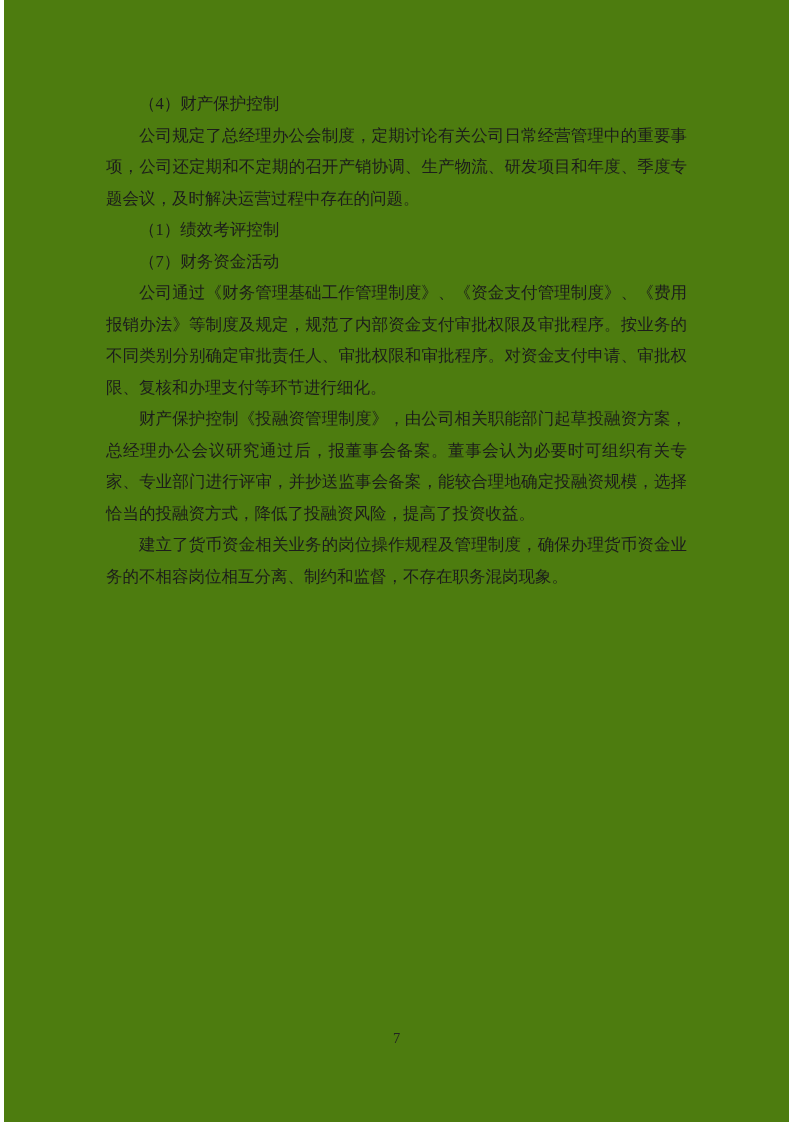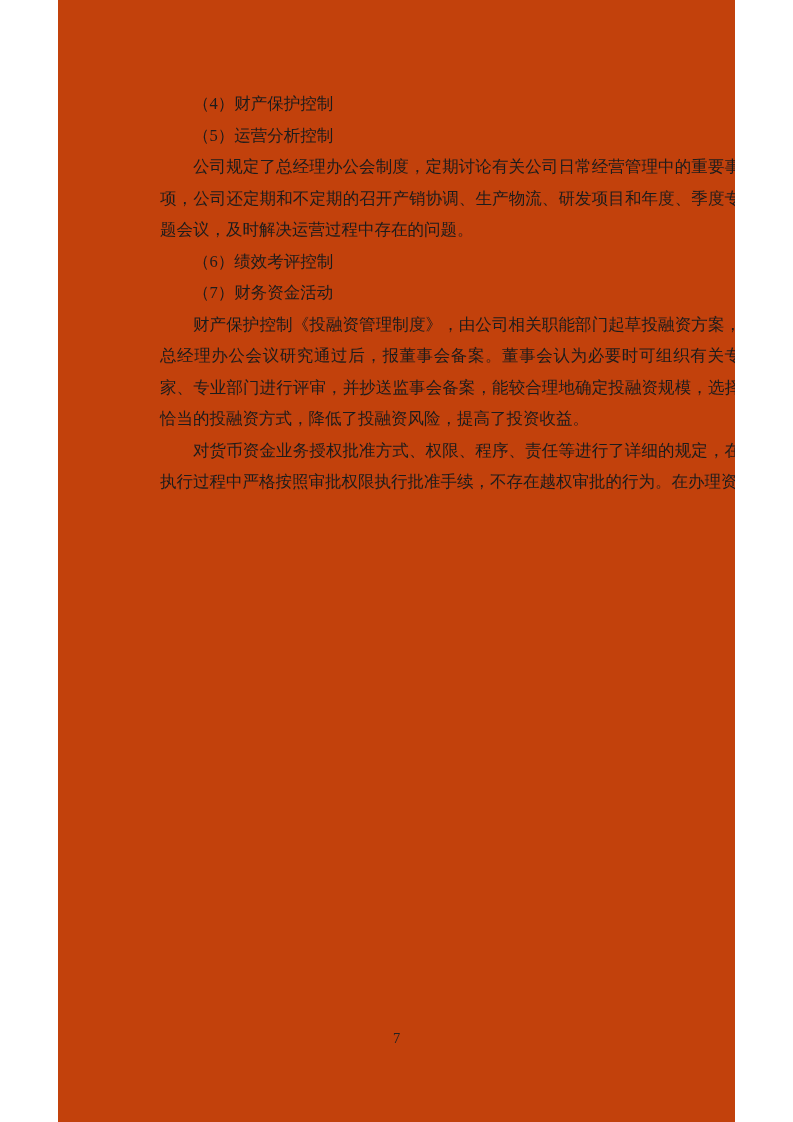--- a/index.html
+++ b/index.html
@@ -2,24 +2,24 @@
 <html lang="zh"><head>
 <meta charset="utf-8">
 <style>
   html, body {
     margin: 0;
     padding: 0;
     background: #ffffff;
   }
   .page {
     position: relative;
-    width: 677px;
+    width: 785px;
     height: 1122px;
     margin: 0 auto;
-    background: #c2410c;
+    background: #4d7c0f;
     overflow: hidden;
     font-family: "Liberation Serif", "DejaVu Serif", serif;
     color: #1c1c1c;
   }
   .body-text {
     position: absolute;
     top: 88px;
     left: 102px;
     width: 581px;
     font-size: 16.5px;
@@ -42,25 +42,25 @@
     color: #222222;
   }
 </style>
 </head>
 <body>
 
 <div class="page">
 
   <div class="body-text">
     <p>（4）财产保护控制</p>
-    <p>（5）运营分析控制</p>
     <p>公司规定了总经理办公会制度，定期讨论有关公司日常经营管理中的重要事项，公司还定期和不定期的召开产销协调、生产物流、研发项目和年度、季度专题会议，及时解决运营过程中存在的问题。</p>
-    <p>（6）绩效考评控制</p>
+    <p>（1）绩效考评控制</p>
     <p>（7）财务资金活动</p>
+    <p>公司通过《财务管理基础工作管理制度》、《资金支付管理制度》、《费用报销办法》等制度及规定，规范了内部资金支付审批权限及审批程序。按业务的不同类别分别确定审批责任人、审批权限和审批程序。对资金支付申请、审批权限、复核和办理支付等环节进行细化。</p>
     <p>财产保护控制《投融资管理制度》，由公司相关职能部门起草投融资方案，总经理办公会议研究通过后，报董事会备案。董事会认为必要时可组织有关专家、专业部门进行评审，并抄送监事会备案，能较合理地确定投融资规模，选择恰当的投融资方式，降低了投融资风险，提高了投资收益。</p>
-    <p>对货币资金业务授权批准方式、权限、程序、责任等进行了详细的规定，在执行过程中严格按照审批权限执行批准手续，不存在越权审批的行为。在办理资</p>
+    <p>建立了货币资金相关业务的岗位操作规程及管理制度，确保办理货币资金业务的不相容岗位相互分离、制约和监督，不存在职务混岗现象。</p>
   </div>
 
   <div class="page-footer">
     <span>7</span>
   </div>
 
 </div>
 
 </body></html>

